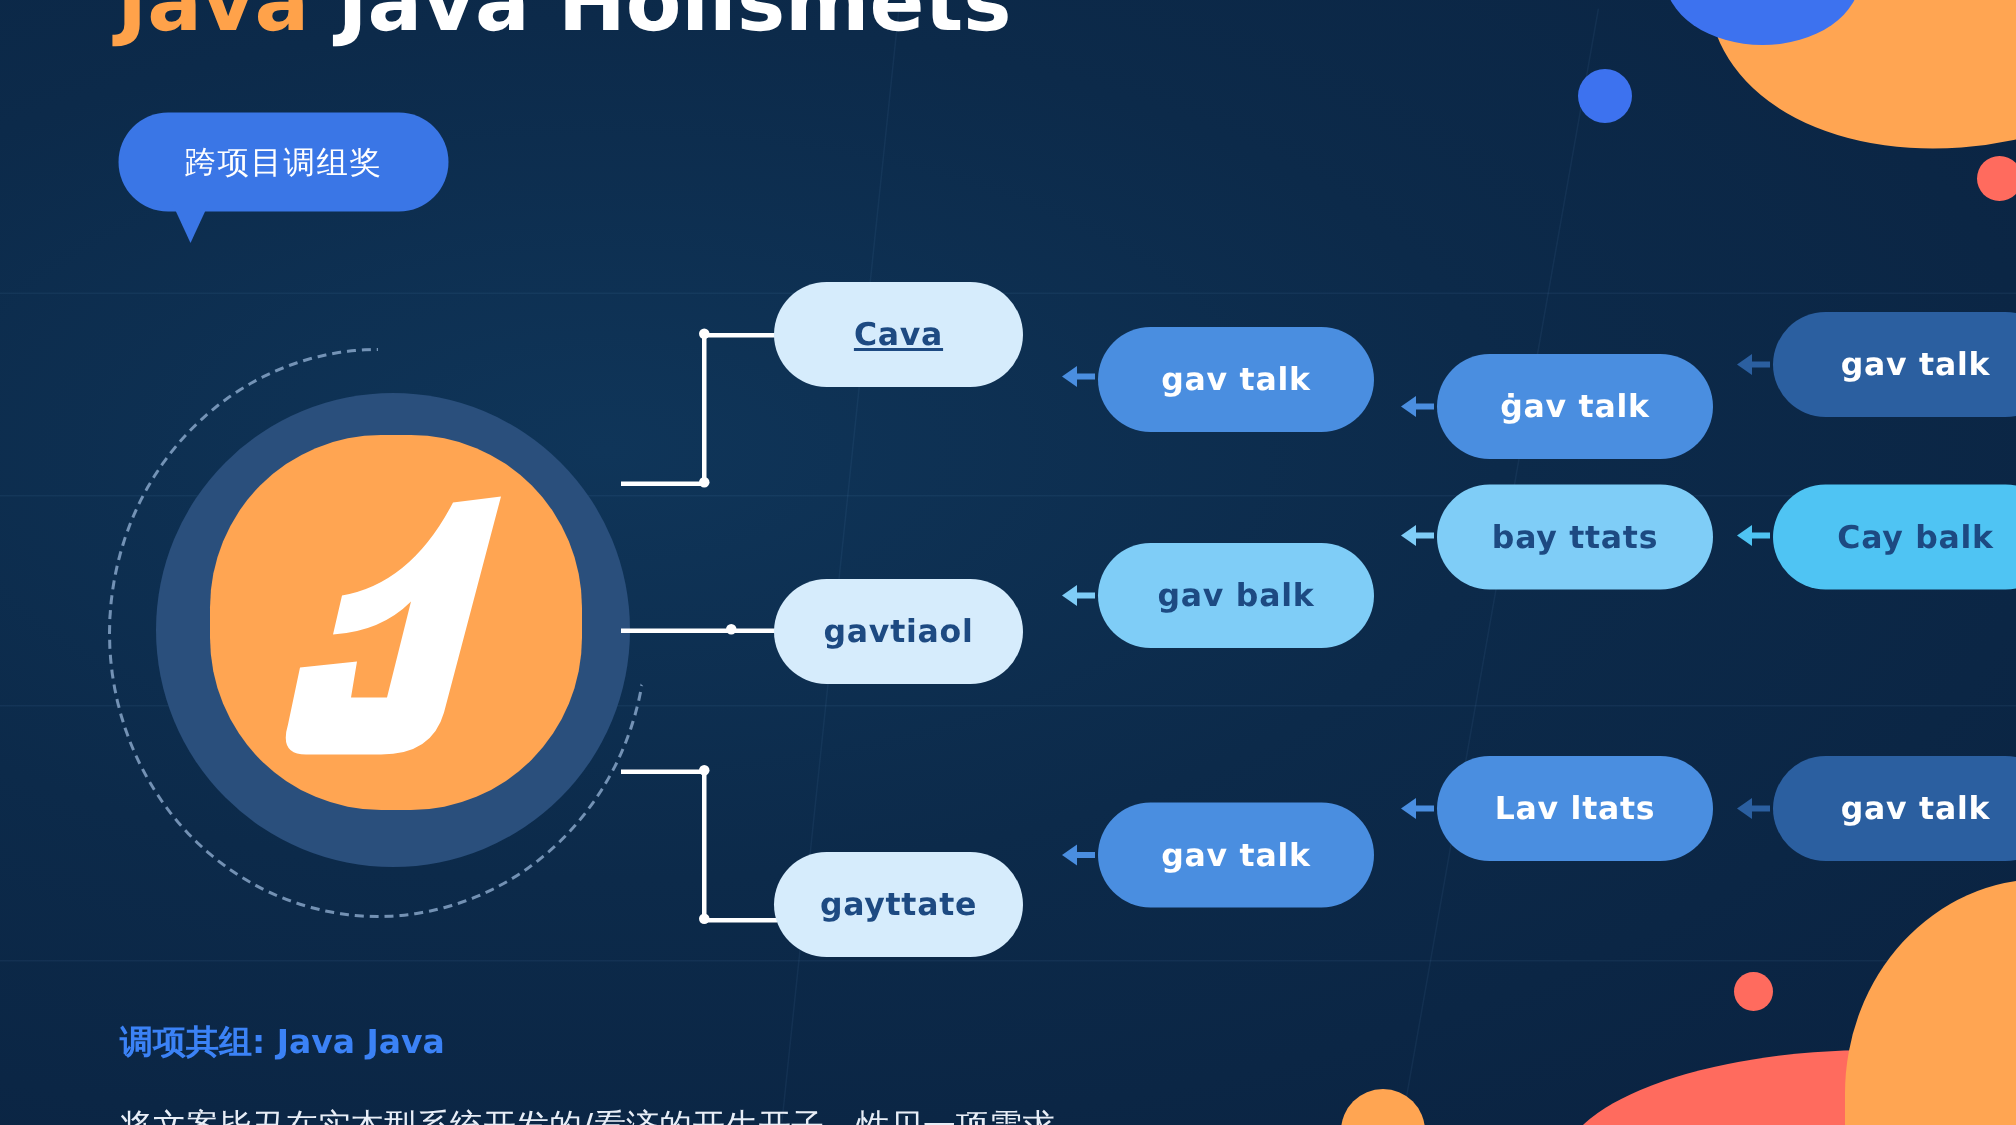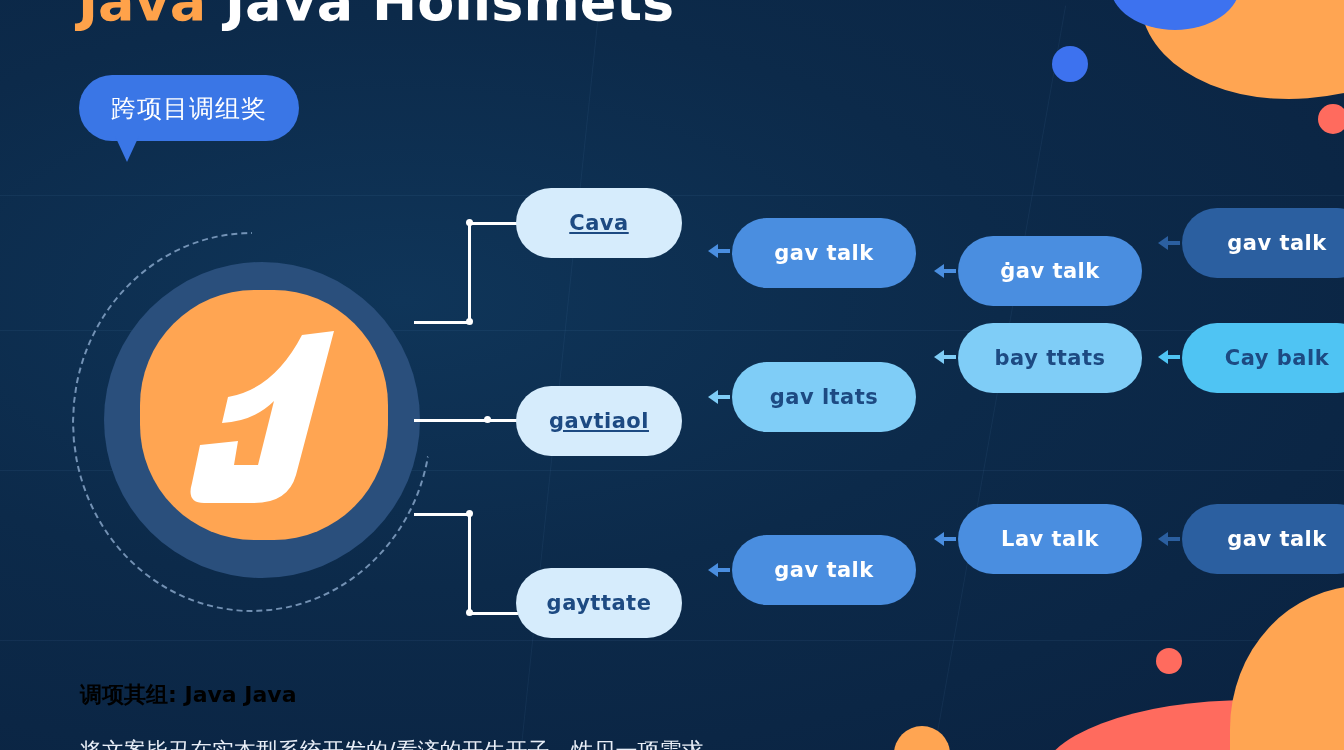--- a/index.html
+++ b/index.html
@@ -13,21 +13,21 @@
   .title {
     position: absolute; left: 78px; top: -30px;
     font-size: 54px; font-weight: bold; color: #ffffff; white-space: nowrap;
     font-family: "DejaVu Sans", sans-serif; letter-spacing: 0px;
   }
   .title .accent { color: #ffa24a; }
   .bubble {
     position: absolute; left: 79px; top: 75px; width: 220px; height: 66px;
     background: #3a76e6; border-radius: 33px;
     display: flex; align-items: center; justify-content: center;
-    color: #fff; font-size: 25px; letter-spacing: 1px;
+    color: #fff; font-size: 21px; letter-spacing: 1px;
   }
   .bubble-tail {
     position: absolute; left: 115px; top: 136px; width: 0; height: 0;
     border-left: 12px solid transparent; border-right: 12px solid transparent;
     border-top: 26px solid #3a76e6;
   }
   .orbit {
     position: absolute; left: 72px; top: 232px; width: 360px; height: 380px;
     border-radius: 50%; border: 2px dashed rgba(160,190,225,0.7);
     clip-path: polygon(0 0, 50% 0, 50% 20%, 100% 60%, 100% 100%, 0 100%);
@@ -60,21 +60,21 @@
   .arrow::before {
     content: ""; position: absolute; left: 0; top: 0;
     border-top: 7px solid transparent; border-bottom: 7px solid transparent;
     border-right: 10px solid currentColor;
   }
   .arrow::after {
     content: ""; position: absolute; left: 8px; top: 5px; width: 14px; height: 4px; background: currentColor;
   }
   .shape { position: absolute; }
   .footer-title {
-    position: absolute; left: 80px; top: 680px; font-size: 22px; color: #000000; font-weight: bold;
+    position: absolute; left: 80px; top: 680px; font-size: 22px; color: #3b82f6; font-weight: bold;
     font-family: "DejaVu Sans", sans-serif;
     text-align: center;
   }
   .footer-body {
     position: absolute; left: 80px; top: 736px; font-size: 22px; color: #e8eef7; white-space: nowrap;
   }
 </style>
 </head>
 <body>
 
@@ -123,51 +123,51 @@
 
 <div class="connector" style="left:414px;top:513px;width:56px;height:3px;"></div>
 <div class="connector" style="left:468px;top:514px;width:3px;height:100px;"></div>
 <div class="connector" style="left:468px;top:612px;width:50px;height:3px;"></div>
 <div class="dot" style="left:466px;top:510px;"></div>
 <div class="dot" style="left:466px;top:609px;"></div>
 
 <div class="node pale" style="left:516px;top:188px;width:166px;text-decoration:underline;">
   <span>Cava</span>
 </div>
-<div class="node pale" style="left:516px;top:386px;width:166px;text-decoration:underline;">
+<div class="node pale" style="left:516px;top:386px;width:166px;">
   <span>gavtiaol</span>
 </div>
 <div class="node pale" style="left:516px;top:568px;width:166px;">
   <span>gayttate</span>
 </div>
 
 <div class="arrow" style="left:708px;top:244px;color:#4a8ee0;"></div>
 <div class="node mid" style="left:732px;top:218px;width:184px;">
   <span>gav talk</span>
 </div>
 <div class="arrow" style="left:708px;top:390px;color:#7fcdf7;"></div>
 <div class="node sky" style="left:732px;top:362px;width:184px;">
-  <span>gav ltats</span>
+  <span>gav balk</span>
 </div>
 <div class="arrow" style="left:708px;top:563px;color:#4a8ee0;"></div>
 <div class="node mid" style="left:732px;top:535px;width:184px;">
   <span>gav talk</span>
 </div>
 
 <div class="arrow" style="left:934px;top:264px;color:#4a8ee0;"></div>
 <div class="node mid" style="left:958px;top:236px;width:184px;">
   <span>ġav talk</span>
 </div>
 <div class="arrow" style="left:934px;top:350px;color:#7fcdf7;"></div>
 <div class="node sky" style="left:958px;top:323px;width:184px;justify-content:center;">
   <span>bay ttats</span>
 </div>
 <div class="arrow" style="left:934px;top:532px;color:#4a8ee0;"></div>
 <div class="node mid" style="left:958px;top:504px;width:184px;">
-  <span>Lav talk</span>
+  <span>Lav ltats</span>
 </div>
 
 <div class="arrow" style="left:1158px;top:236px;color:#2b5fa0;"></div>
 <div class="node deep" style="left:1182px;top:208px;width:190px;">
   <span>gav talk</span>
 </div>
 <div class="arrow" style="left:1158px;top:350px;color:#4fc4f3;"></div>
 <div class="node bright" style="left:1182px;top:323px;width:190px;">
   <span>Cay balk</span>
 </div>

